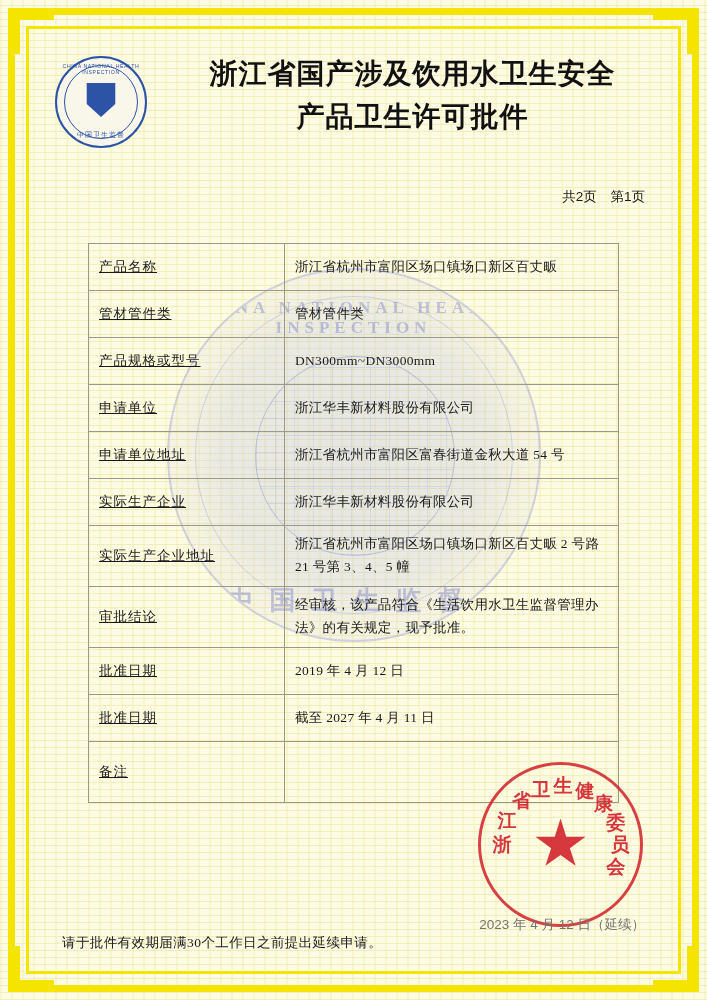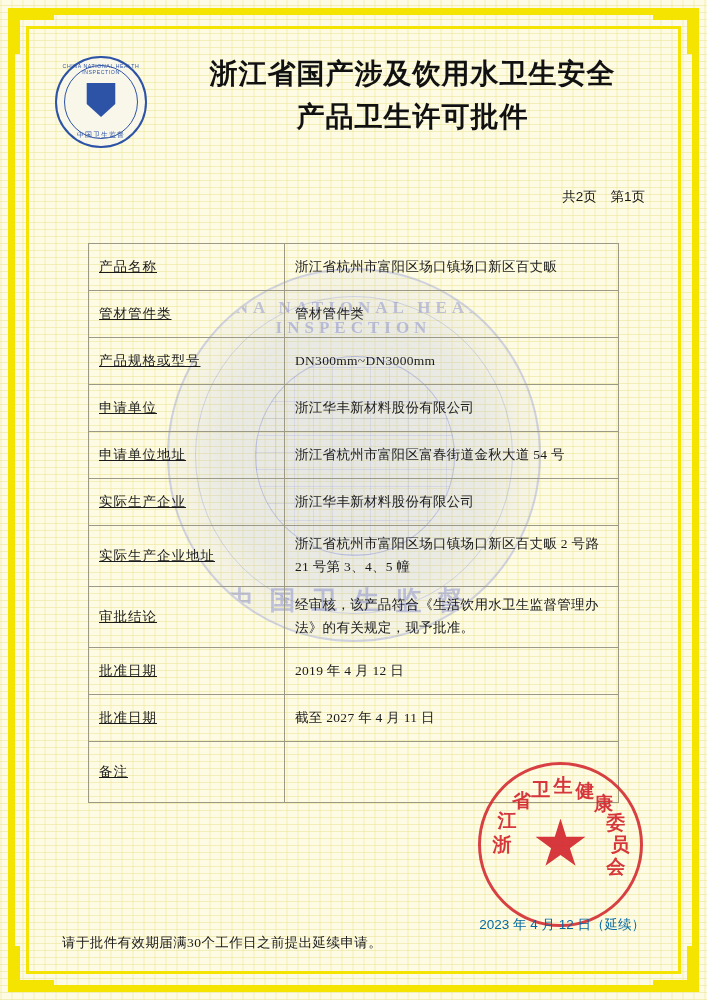--- a/index.html
+++ b/index.html
@@ -275,21 +275,21 @@
     width: 20px;
     text-align: center;
   }
 
   
   .seal-date {
     position: absolute;
     right: 62px;
     top: 916px;
     font-size: 13.5px;
-    color: #0369a1;
+    color: #737373;
     font-family: "Liberation Sans", sans-serif;
   }
   
   .footer-note {
     position: absolute;
     left: 62px;
     top: 934px;
     font-size: 13.5px;
     color: #1b1b1b;
     letter-spacing: 0.4px;

